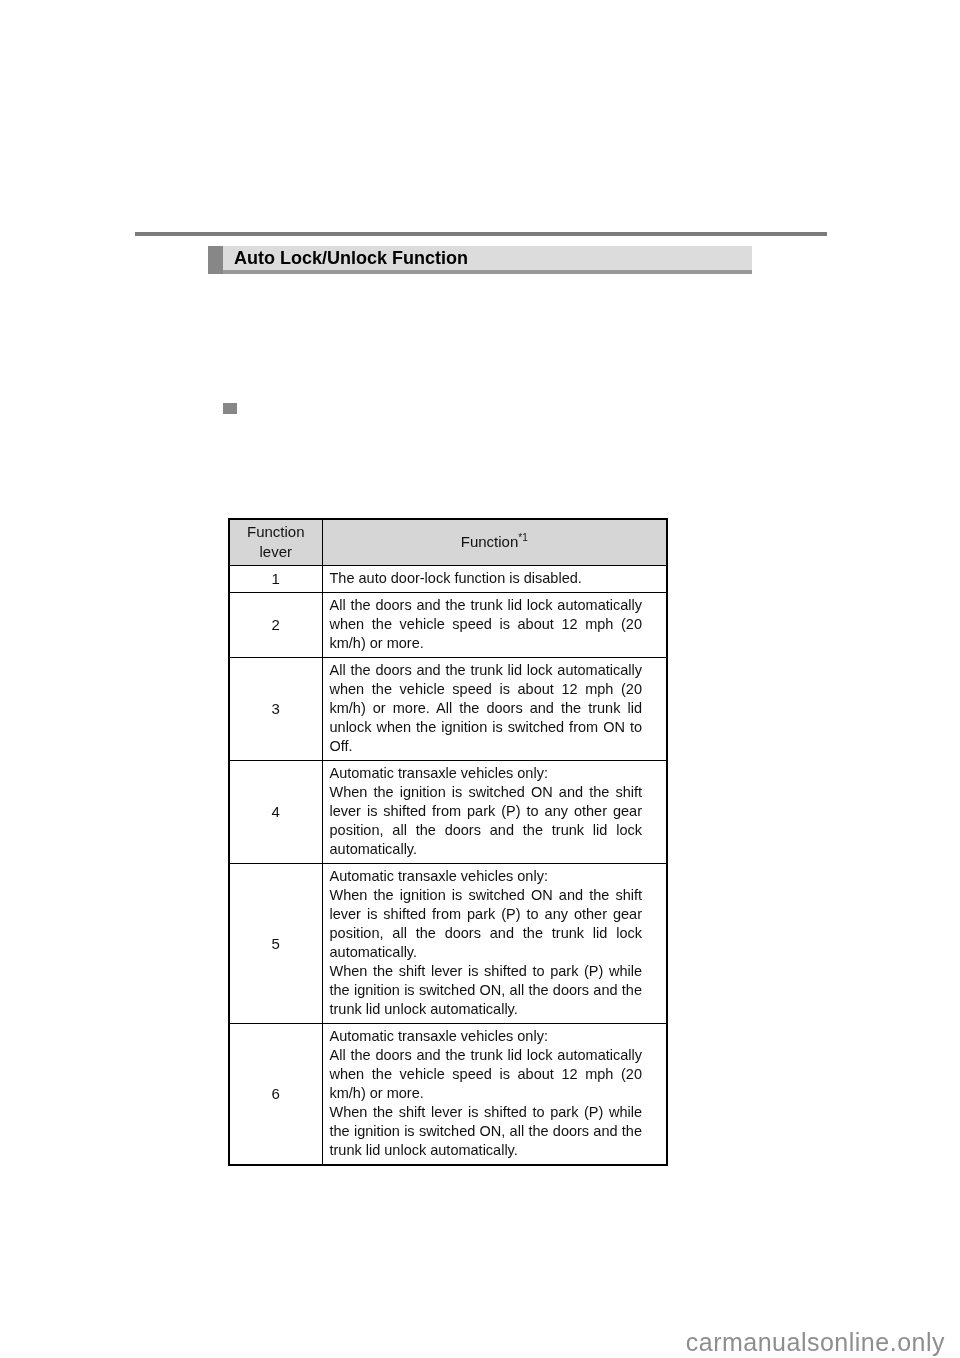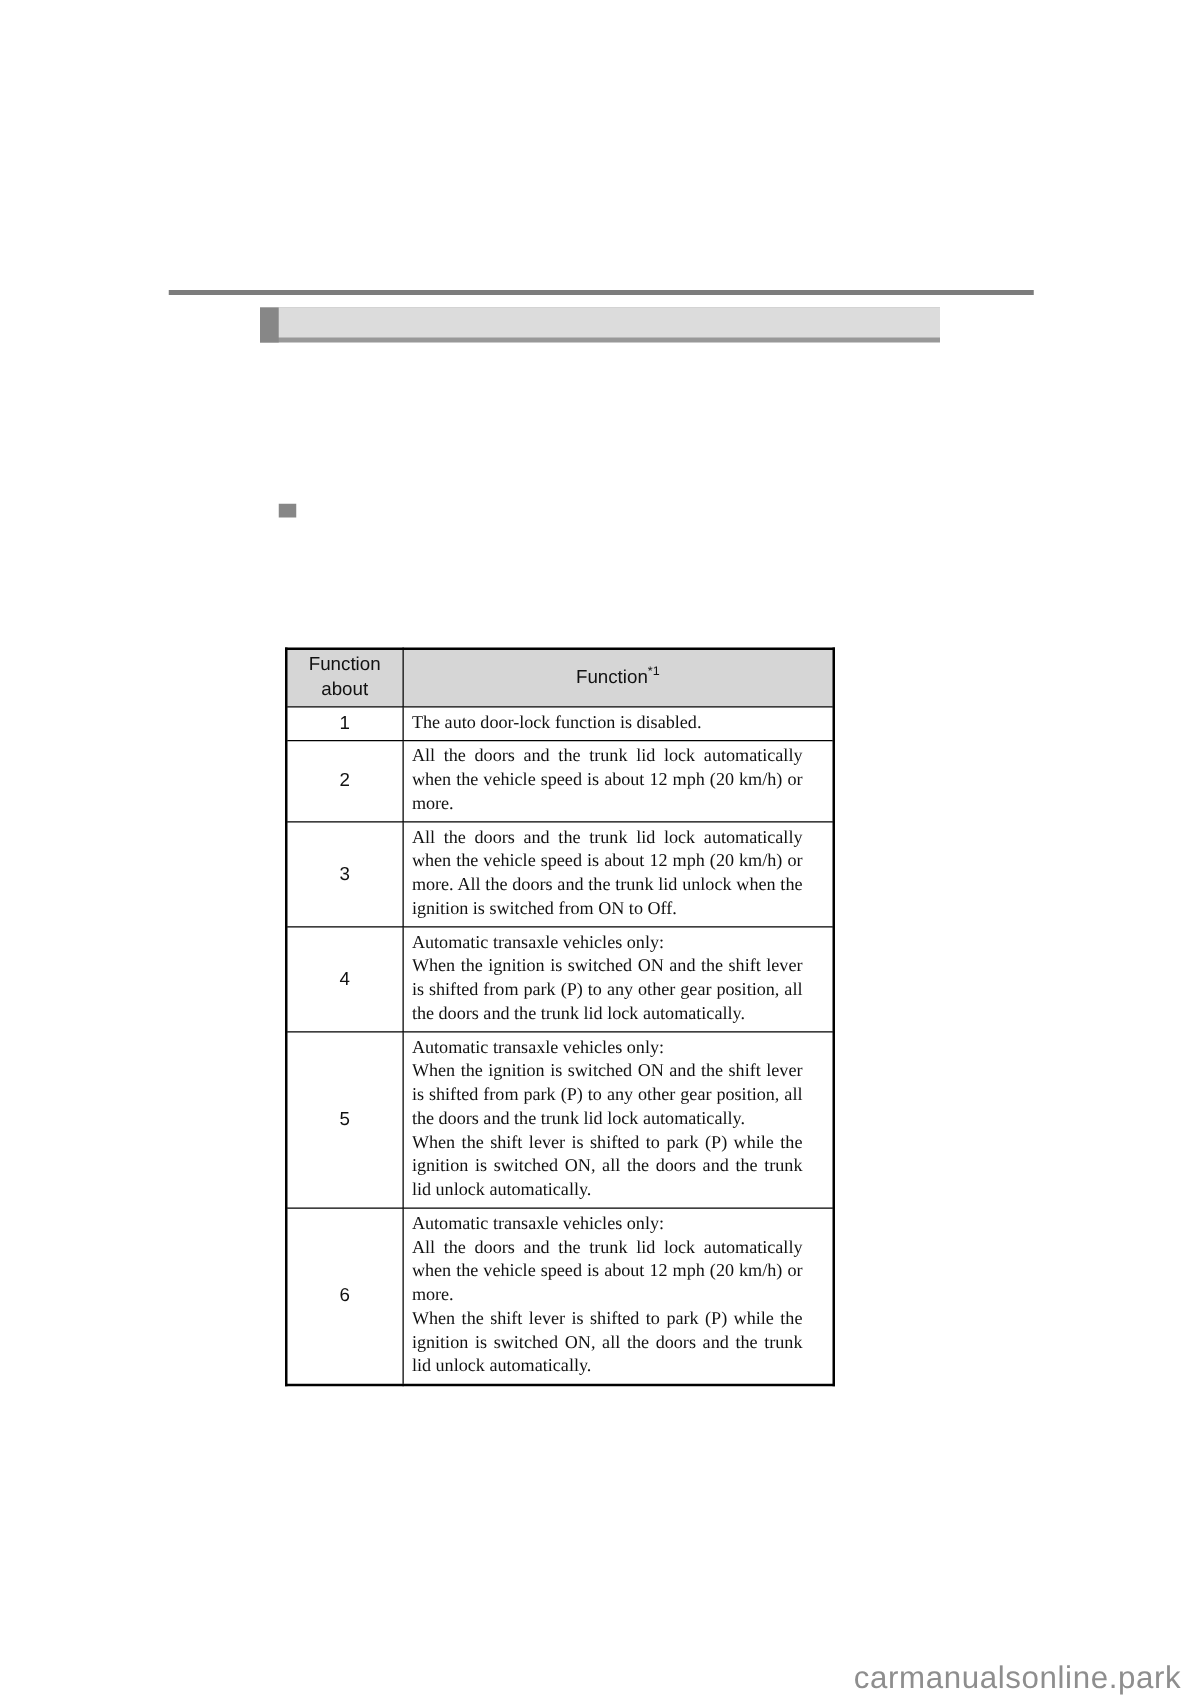--- a/index.html
+++ b/index.html
@@ -95,21 +95,20 @@
   th.col-num{width:93px;}
   td.cell-num{
     text-align:center;
     vertical-align:middle;
     font-size:15px;
   }
   td.cell-desc{
     text-align:justify;
     padding:3px 24px 4px 7px;
     line-height:19px;
-    font-family:Liberation Serif, serif;
   }
   td.cell-desc .para{
     text-align:justify;
   }
   sup.fn-sup{
     font-size:10px;
     vertical-align:super;
     line-height:0;
   }
 
@@ -125,30 +124,31 @@
   }
 </style>
 </head>
 <body>
 
 <div class="top-rule"></div>
 
 <div class="section-bar">
   <div class="accent"></div>
   <div class="bar-face"></div>
+  <span class="title">Auto Lock/Unlock Function</span>
 </div>
 
 <div class="bullet-square"></div>
 
 <table class="fn-table">
   <thead>
     <tr>
       <th class="col-num">
         <div>Function</div>
-        <div>about</div>
+        <div>lever</div>
       </th>
       <th class="col-fn">
         <span>Function</span><sup class="fn-sup">*1</sup>
       </th>
     </tr>
   </thead>
   <tbody id="fn-table-body">
       <tr>
         <td class="cell-num">1</td>
         <td class="cell-desc">
@@ -186,13 +186,13 @@
         <td class="cell-num">6</td>
         <td class="cell-desc">
           <div class="para">Automatic transaxle vehicles only:</div>
           <div class="para">All the doors and the trunk lid lock automatically when the vehicle speed is about 12 mph (20 km/h) or more.</div>
           <div class="para">When the shift lever is shifted to park (P) while the ignition is switched ON, all the doors and the trunk lid unlock automatically.</div>
         </td>
       </tr>
     </tbody>
 </table>
 
-<div class="watermark">carmanualsonline.park</div>
+<div class="watermark">carmanualsonline.only</div>
 
 </body></html>

